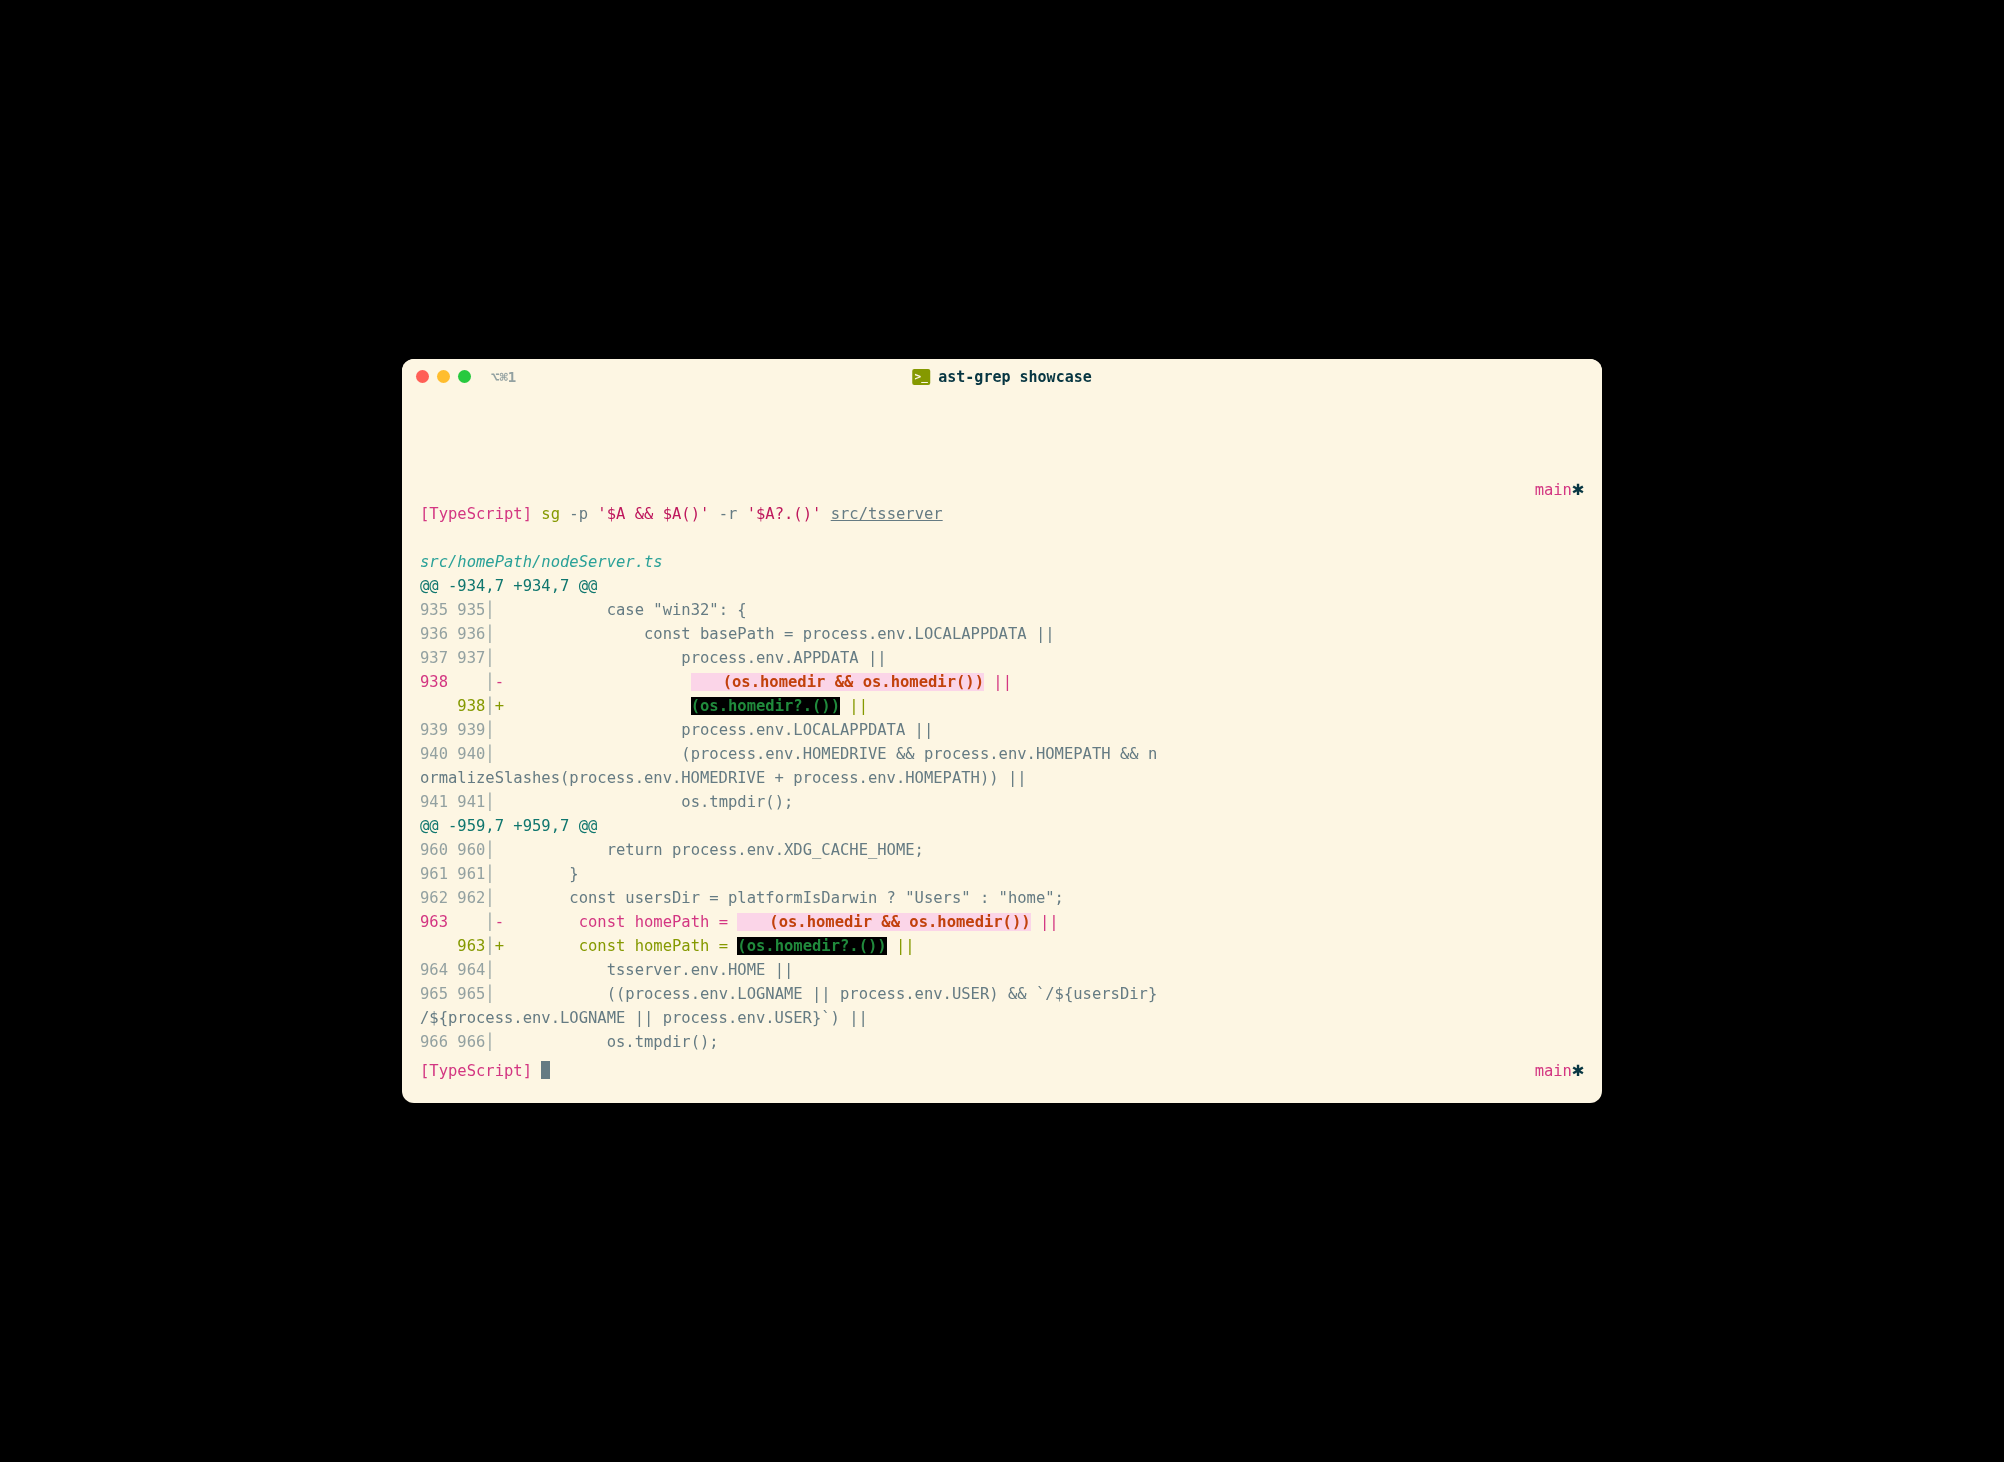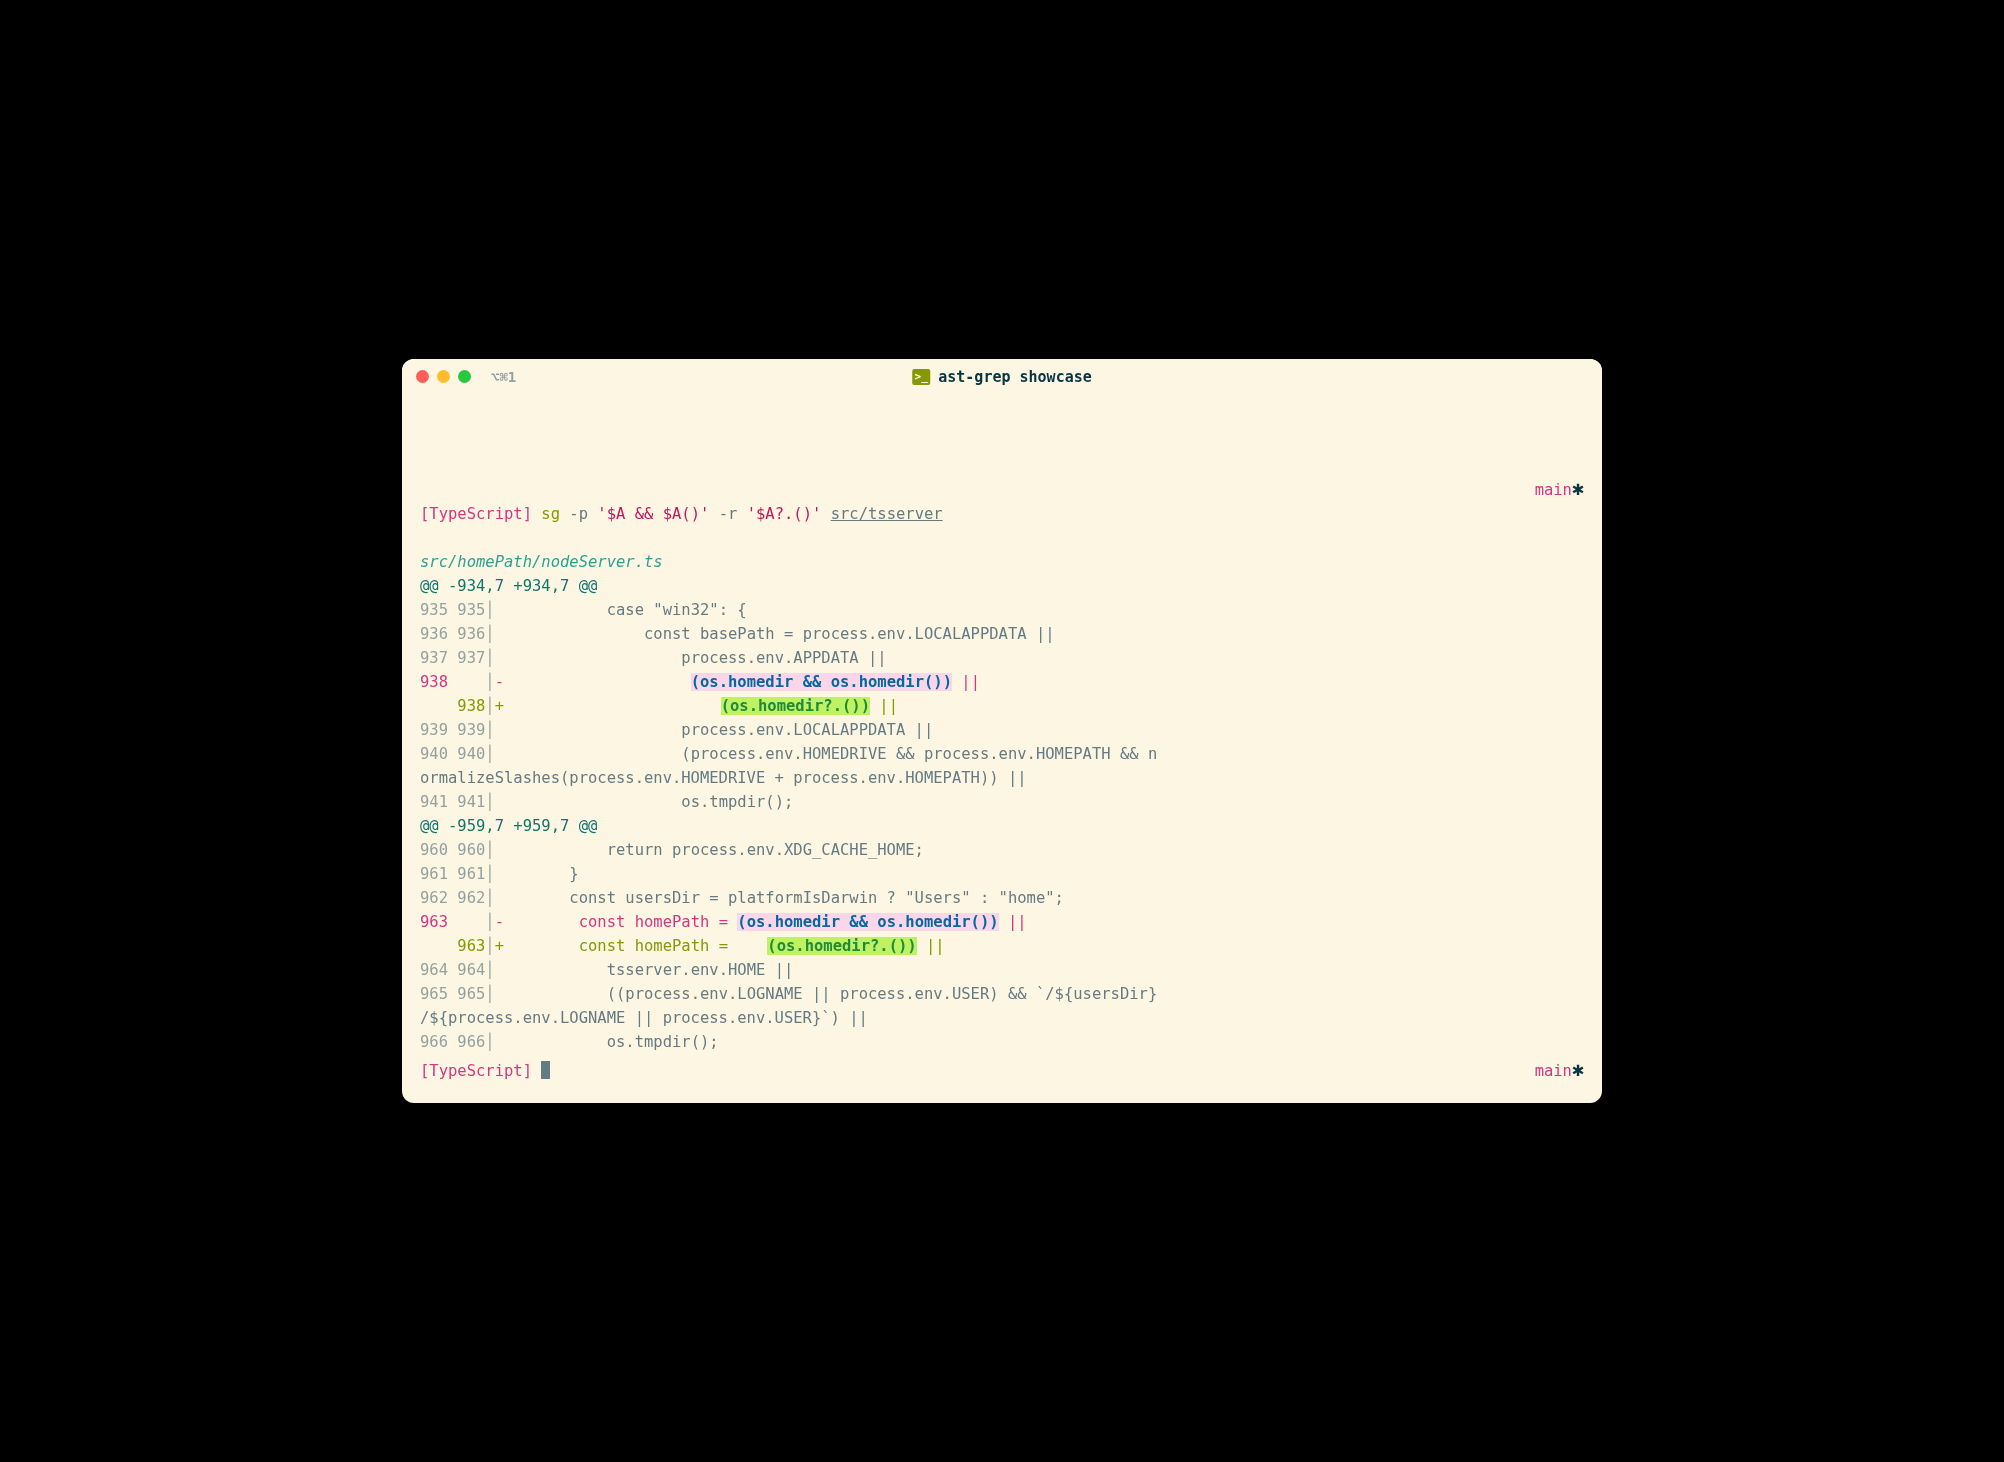--- a/index.html
+++ b/index.html
@@ -87,28 +87,28 @@
   .c-yellow { color: #be185d; }
   .c-cyan { color: #2aa198; font-style: italic; }
   .c-blue { color: #0f766e; }
   .c-gray { color: #93a1a1; text-align: right; }
   .c-text { color: #657b83; }
   .c-darkgreen { color: #859900; }
   .c-red { color: #d33682; }
   .underline { text-decoration: underline; margin-top: 40px; }
   .hl-del {
     background: #fbd5e8;
-    color: #0369a1;
+    color: #c2410c;
     font-weight: 600;
+    padding-left: 32px;
   }
   .hl-add {
-    background: #bef264;
+    background: #000000;
     color: #208a3c;
     font-weight: 600;
-    margin-left: 30px;
   }
   .bar { color: #93a1a1; }
   .cursor {
     display: inline-block;
     width: 9px;
     height: 18px;
     background: #657b83;
     vertical-align: text-bottom;
     margin-bottom: 1px;
   }

